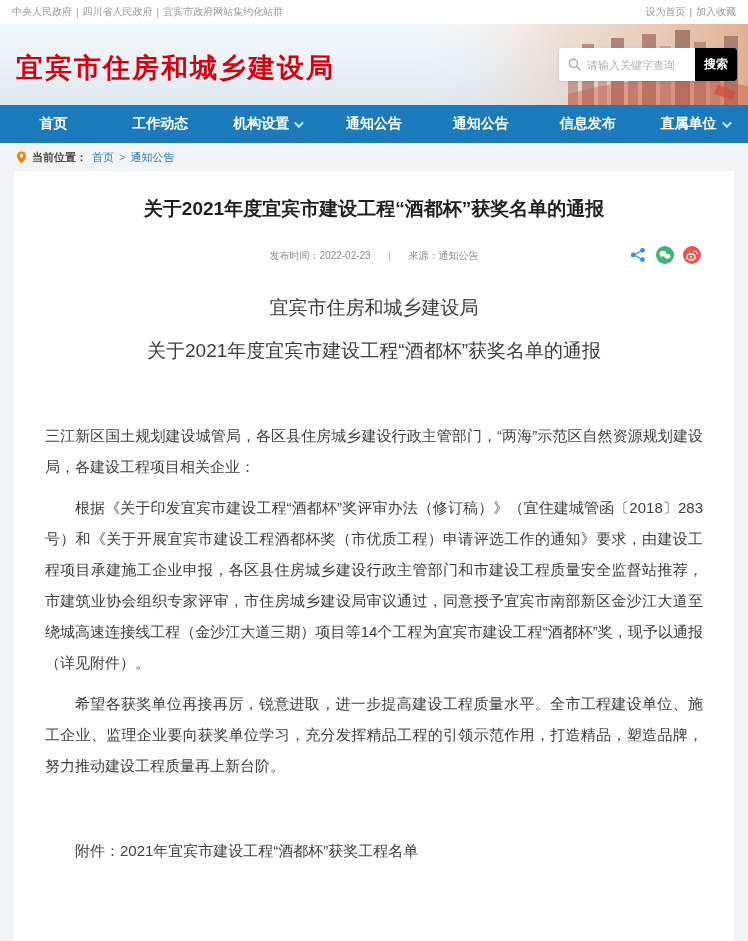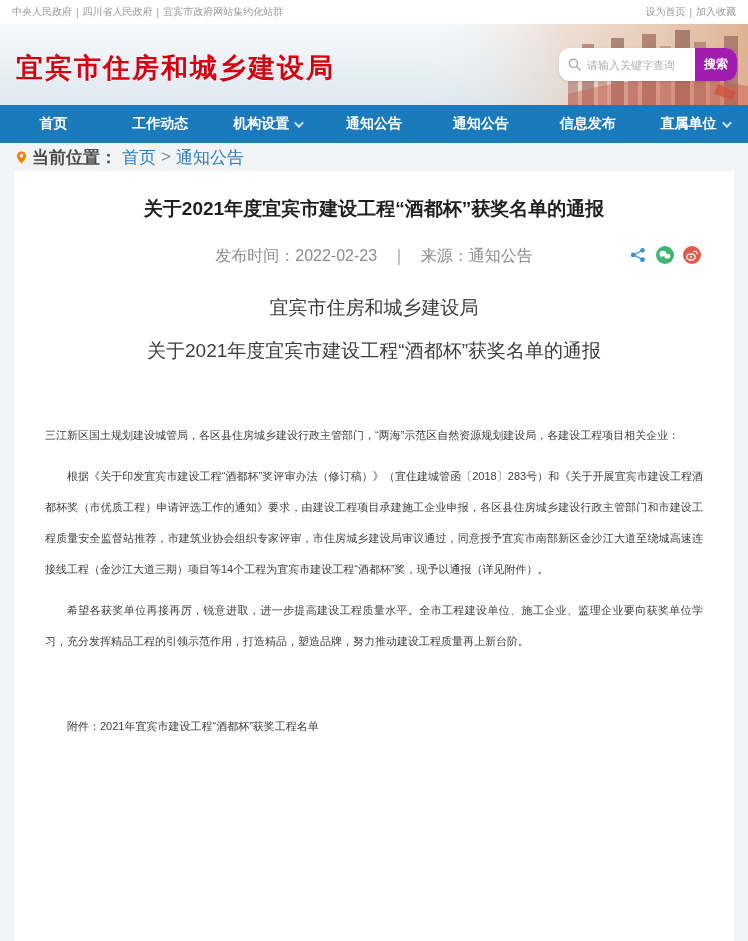--- a/index.html
+++ b/index.html
@@ -44,37 +44,37 @@
     letter-spacing: 2px;
     text-shadow: 0 1px 0 rgba(255,255,255,.6);
   }
   .search-box {
     position: absolute;
     right: 11px;
     top: 24px;
     width: 178px;
     height: 33px;
     background: #ffffff;
-    border-radius: 11px;
+    border-radius: 3px;
     display: flex;
     align-items: center;
     box-shadow: 0 1px 3px rgba(0,0,0,.12);
     overflow: hidden;
   }
   .search-box .mag { margin: 0 6px 0 9px; flex: 0 0 auto; }
   .search-box input {
     border: 0; outline: none; flex: 1 1 auto; min-width: 0;
     font-size: 11px; color: #333;
     font-family: "Liberation Sans", "DejaVu Sans", sans-serif;
   }
   .search-box input::placeholder { color: #b0b0b0; }
   .search-btn {
     flex: 0 0 auto;
     width: 42px; height: 33px;
-    background: #a21caf;
+    background: #000000;
     color: #fff;
     border: 0;
     font-size: 12px;
     font-weight: bold;
     cursor: pointer;
     font-family: "Liberation Sans", "DejaVu Sans", sans-serif;
   }
 
   
   .nav {
@@ -101,21 +101,21 @@
     display: inline-block;
   }
 
   
   .breadcrumb {
     height: 28px;
     display: flex;
     align-items: center;
     gap: 5px;
     padding: 0 16px;
-    font-size: 17px;
+    font-size: 11px;
     color: #555;
   }
   .breadcrumb .label { font-weight: bold; color: #4a4a4a; }
   .breadcrumb a { color: #2d7dbd; text-decoration: none; cursor: pointer; }
   .breadcrumb .sep { color: #888; }
 
   
   .card {
     margin: 0 14px;
     background: #ffffff;
@@ -129,21 +129,21 @@
     color: #1f1f1f;
     line-height: 27px;
   }
   .meta-row {
     position: relative;
     margin-top: 22px;
     height: 24px;
     display: flex;
     align-items: center;
     justify-content: center;
-    font-size: 16px;
+    font-size: 10px;
     color: #8d8d8d;
     gap: 14px;
   }
   .meta-row .share {
     position: absolute;
     right: 2px;
     top: 2px;
     display: flex;
     gap: 9px;
     align-items: center;
@@ -153,21 +153,21 @@
   .doc { margin-top: 26px; }
   .doc-org, .doc-subtitle {
     text-align: center;
     font-size: 19px;
     font-weight: 400;
     color: #3d3d3d;
     line-height: 27px;
   }
   .doc-subtitle { margin-top: 16px; }
   .doc p {
-    font-size: 11px;
+    font-size: 15px;
     line-height: 31px;
     color: #404040;
     text-align: justify;
   }
   .p-first { margin-top: 56px; }
   .p-indent { text-indent: 2em; margin-top: 10px; }
   .p-attach { margin-top: 54px; text-indent: 2em; }
 </style>
 </head>
 <body>

